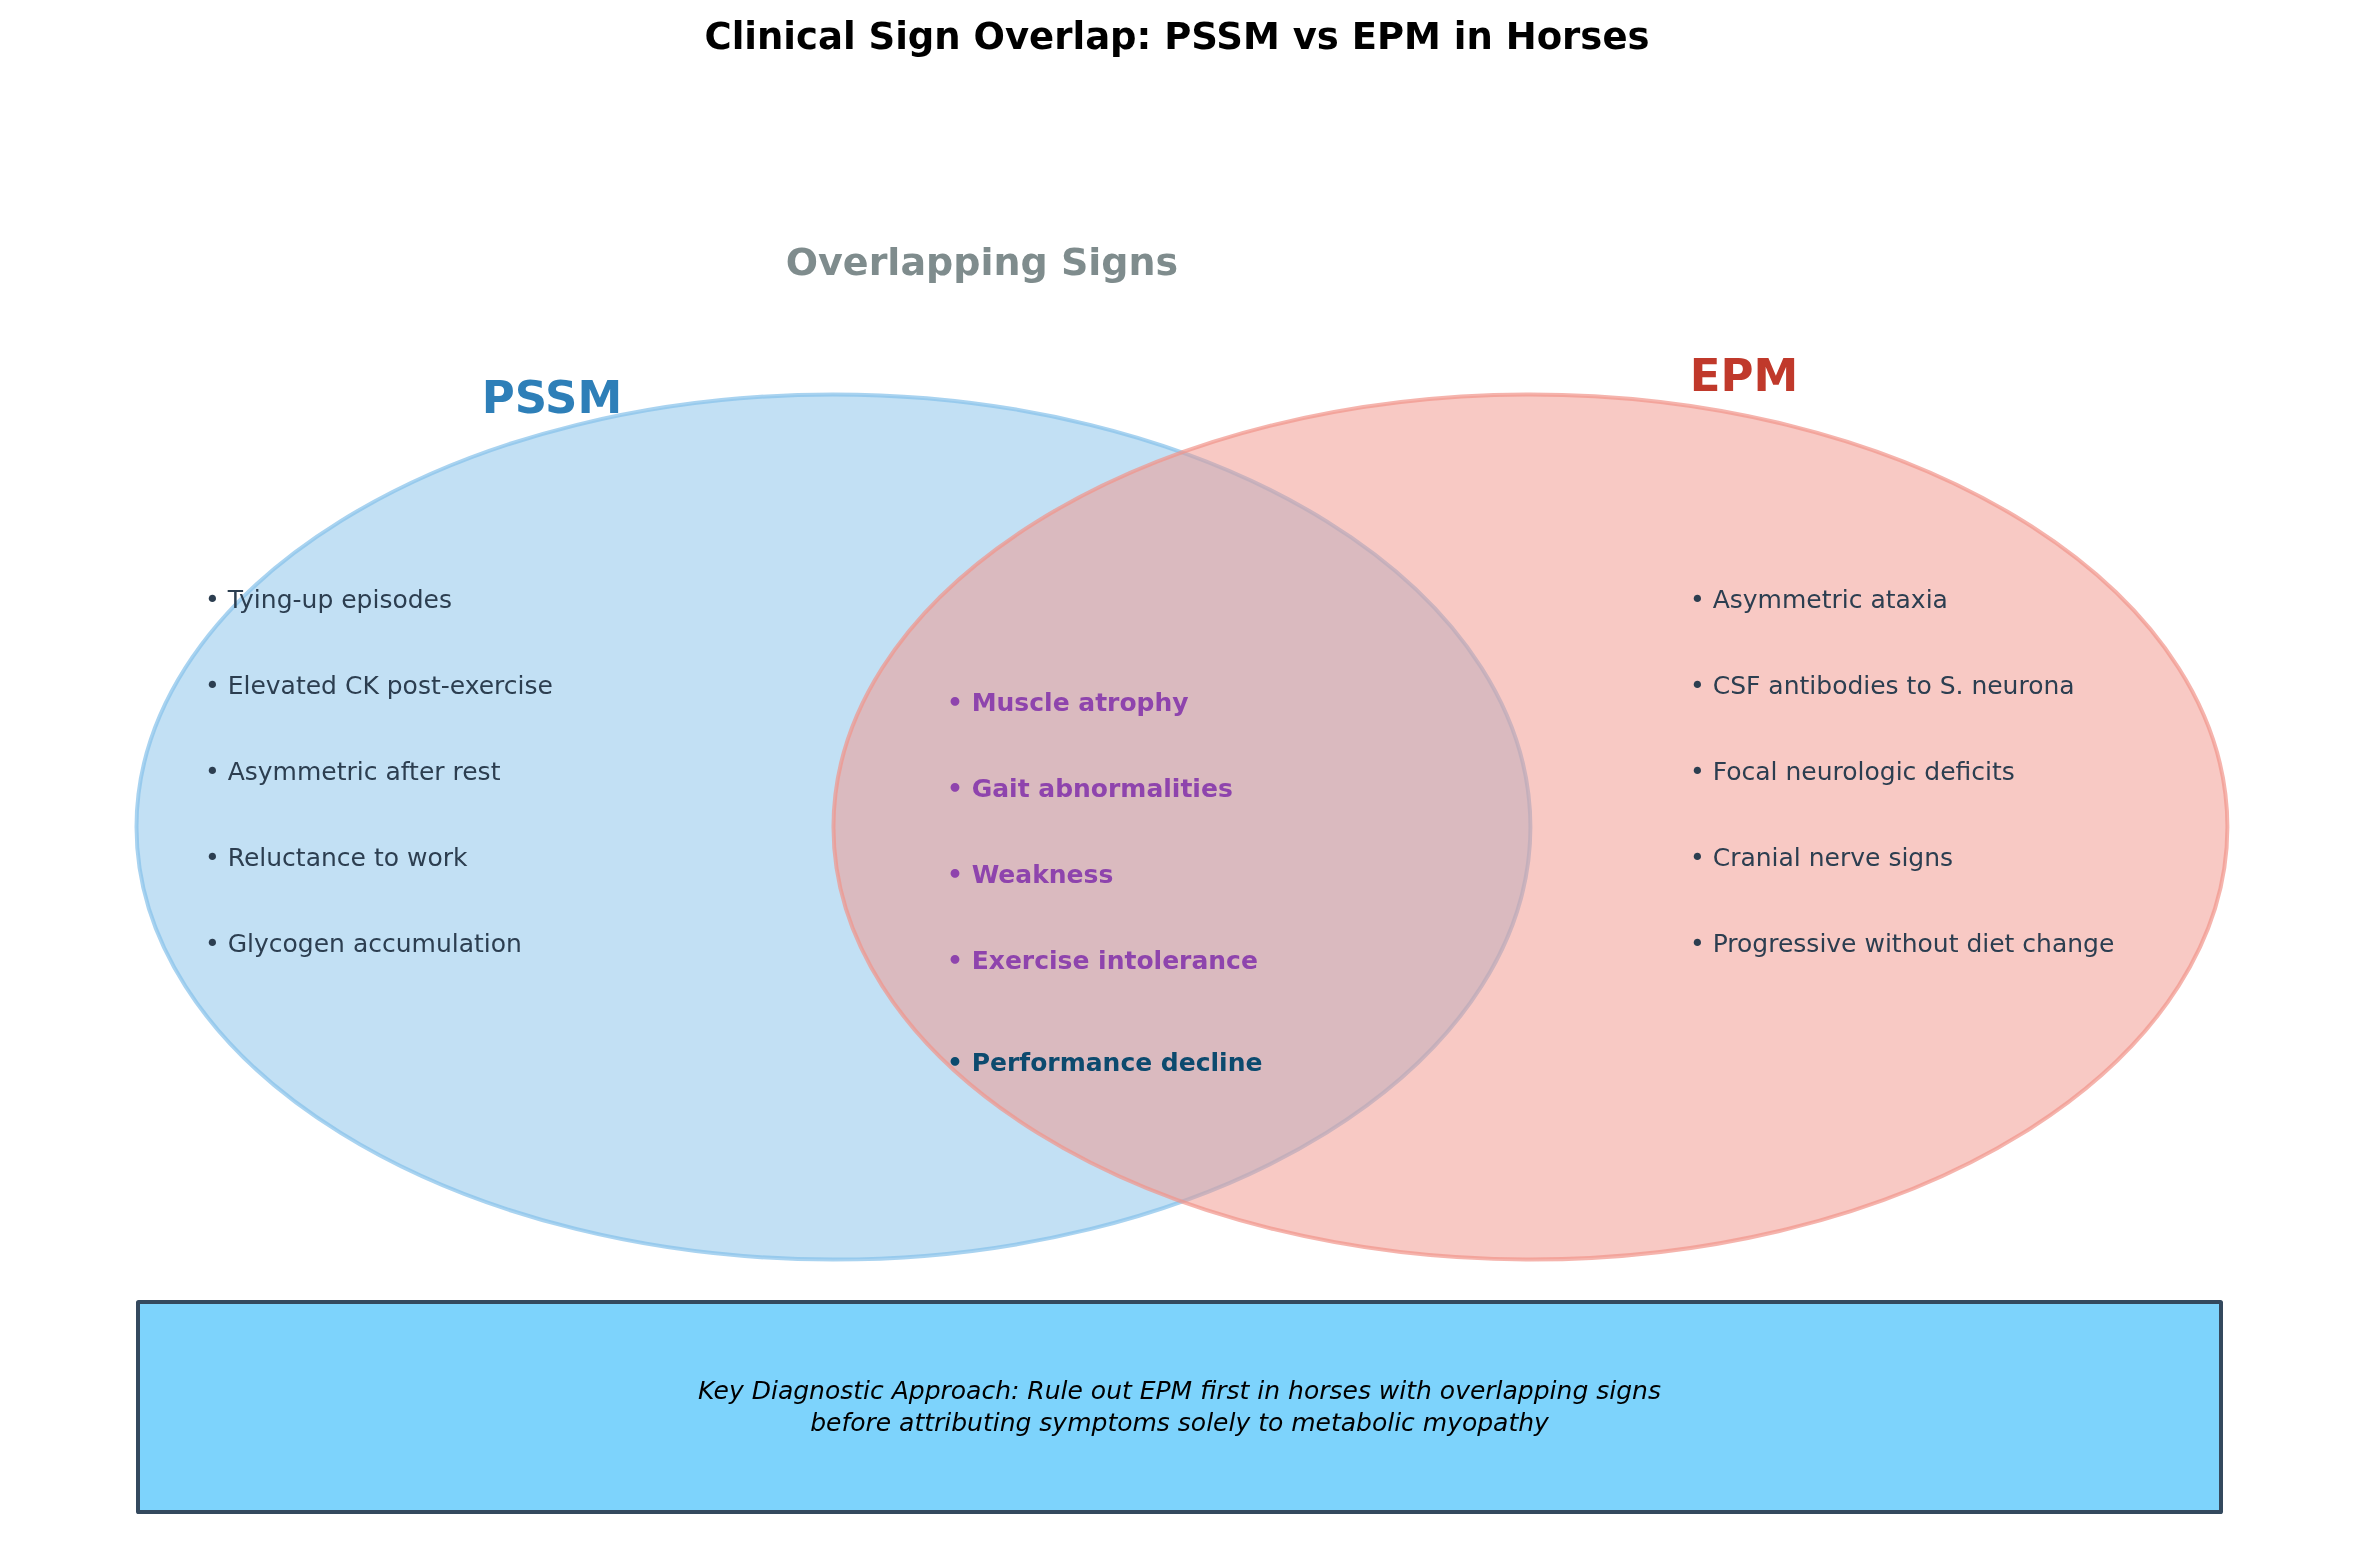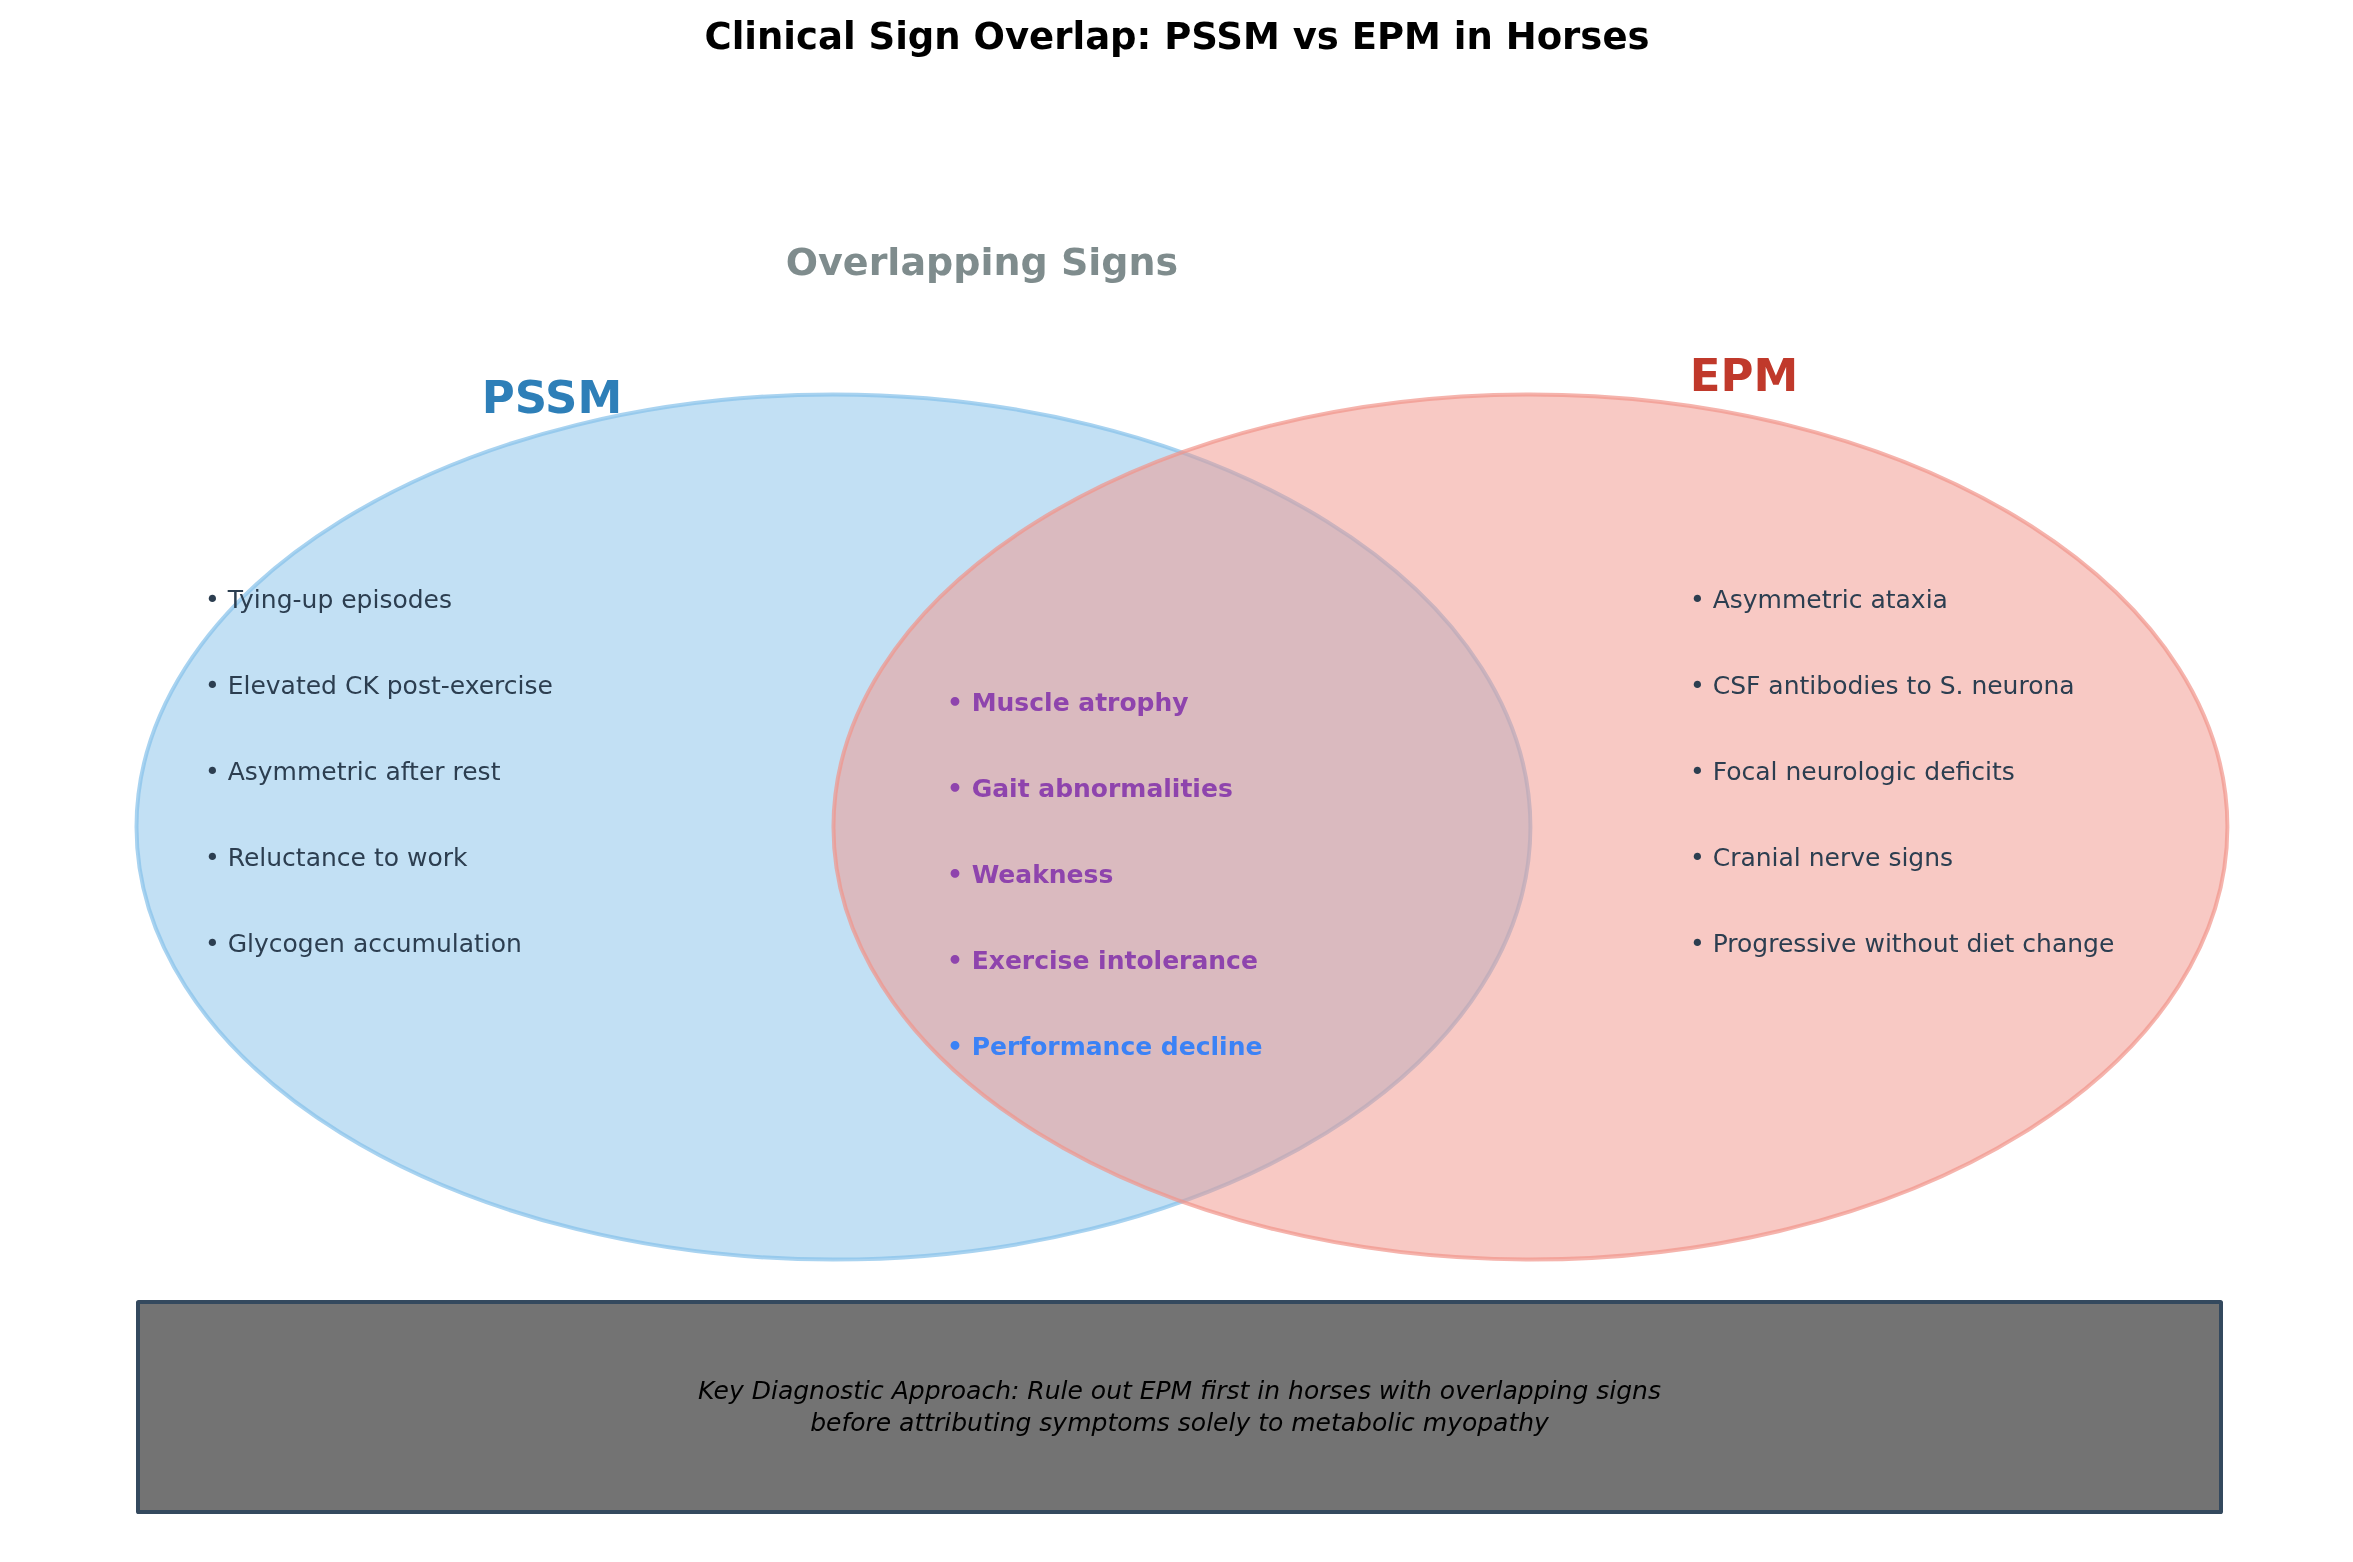--- a/index.html
+++ b/index.html
@@ -116,28 +116,28 @@
   <li>• Asymmetric after rest</li>
   <li>• Reluctance to work</li>
   <li>• Glycogen accumulation</li>
 </ul>
 
 <ul class="list center">
   <li style="color: rgb(142, 68, 173);">• Muscle atrophy</li>
   <li style="color: rgb(142, 68, 173);">• Gait abnormalities</li>
   <li style="color: rgb(142, 68, 173);">• Weakness</li>
   <li style="color: rgb(142, 68, 173);">• Exercise intolerance</li>
-  <li style="color: #3b82f6;">• Performance decline</li>
+  <li style="color: #0c4a6e; margin-top: 16px;">• Performance decline</li>
 </ul>
 
 <ul class="list right">
   <li>• Asymmetric ataxia</li>
   <li>• CSF antibodies to S. neurona</li>
   <li>• Focal neurologic deficits</li>
   <li>• Cranial nerve signs</li>
   <li>• Progressive without diet change</li>
 </ul>
 
-<div class="key-box" style="background: #737373; border-color: rgb(52, 73, 94);">
+<div class="key-box" style="background: #7dd3fc; border-color: rgb(52, 73, 94);">
   <div class="key-line">Key Diagnostic Approach: Rule out EPM first in horses with overlapping signs</div>
   <div class="key-line">before attributing symptoms solely to metabolic myopathy</div>
 </div>
 
 
 </body></html>

